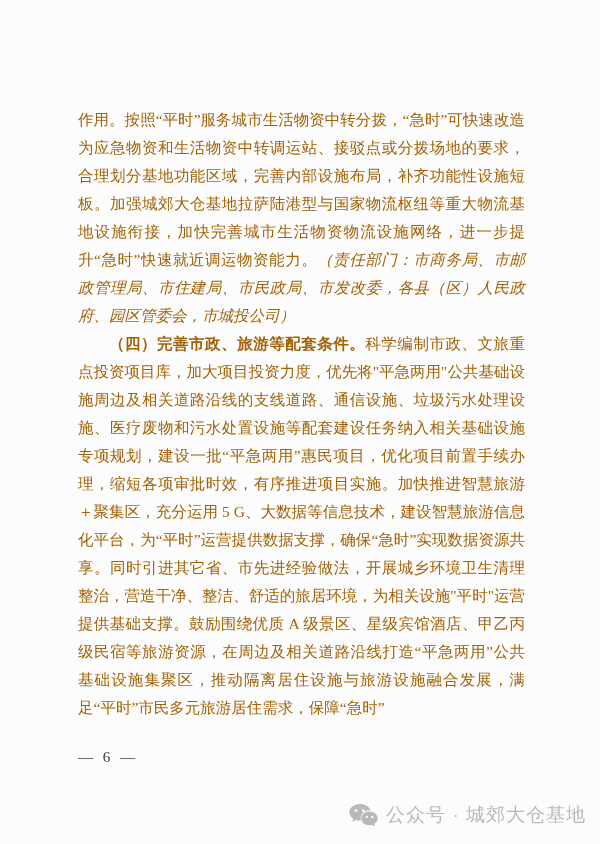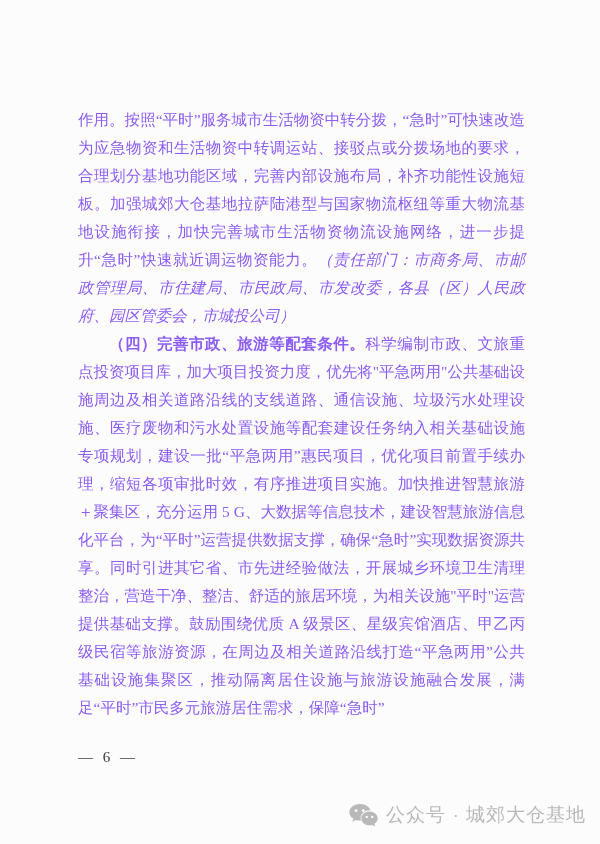--- a/index.html
+++ b/index.html
@@ -13,21 +13,21 @@
     height: 844px;
     margin: 0 auto;
     background: #fcfcfc;
     overflow: hidden;
   }
   .doc-body {
     position: absolute;
     left: 78px;
     top: 106px;
     width: 447px;
-    color: #8b5cf6;
+    color: #a16207;
     font-family: "Liberation Serif", "DejaVu Serif", serif;
     font-size: 15.5px;
     line-height: 28px;
     text-align: justify;
     text-justify: inter-character;
   }
   .para { margin: 0; }
   .para.indent { text-indent: 2em; }
   .run.kaiti { font-style: italic; }
   .run.bold { font-weight: bold; font-family: Liberation Serif, serif; }

